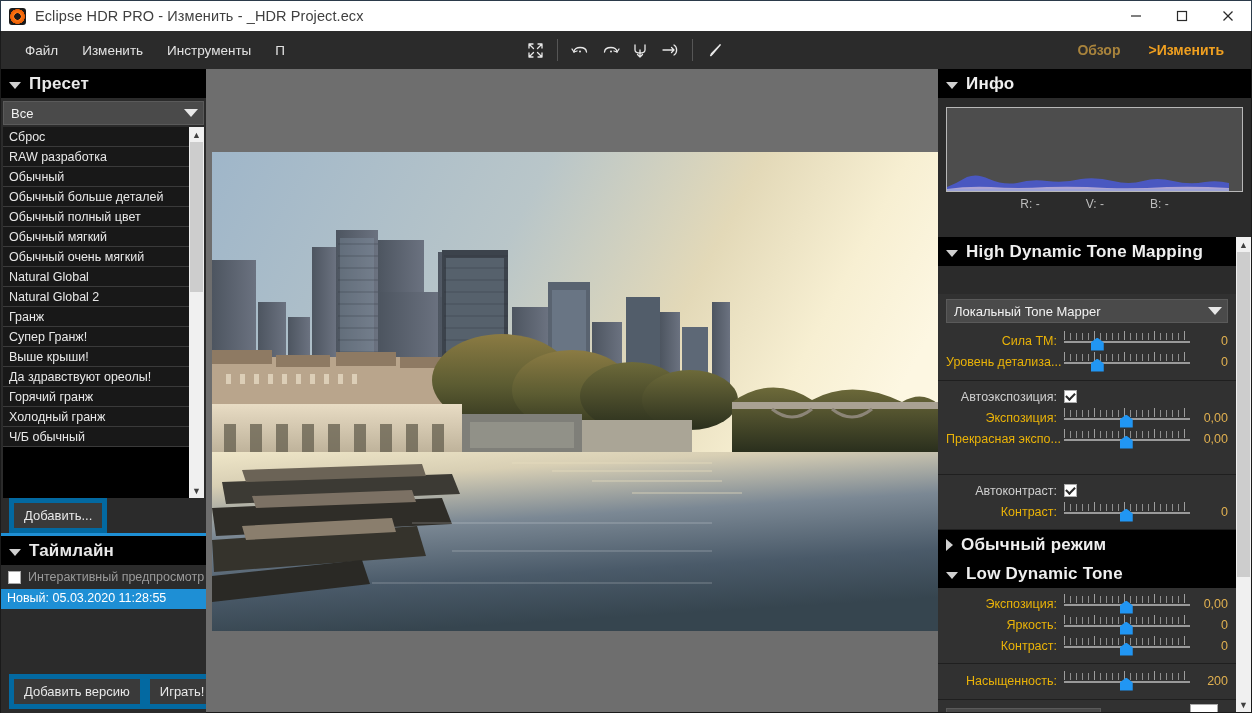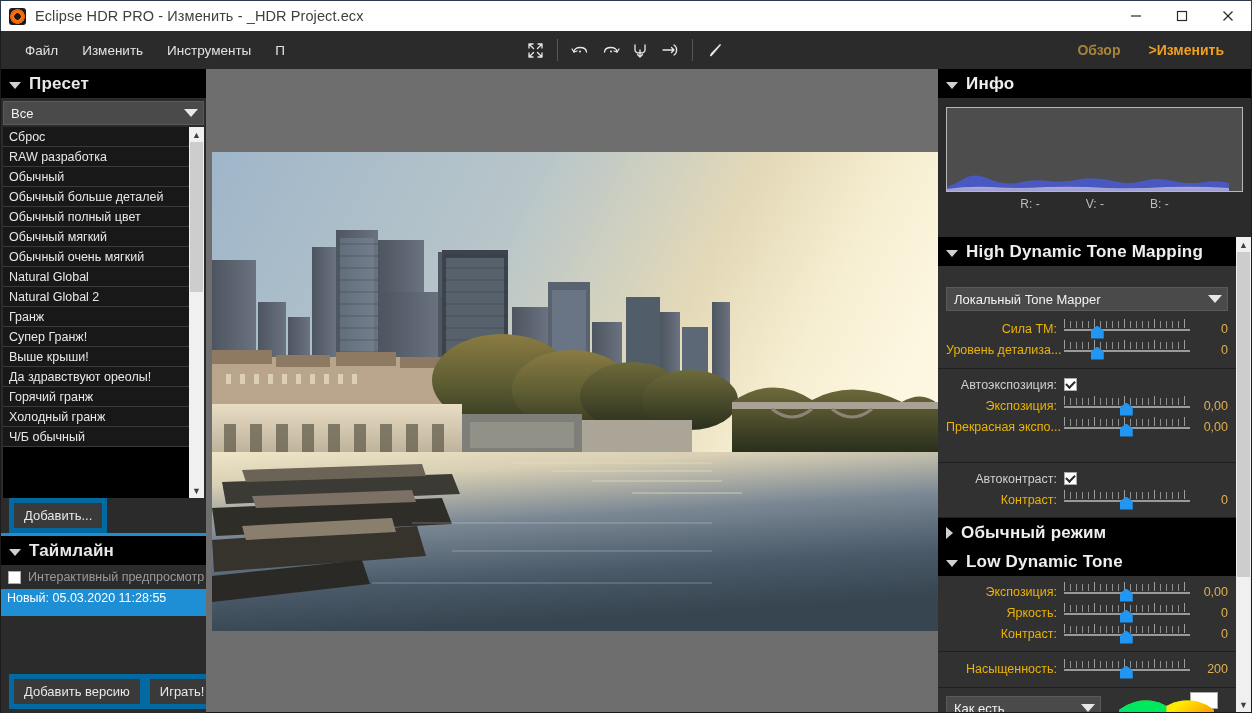--- a/index.html
+++ b/index.html
@@ -134,21 +134,21 @@
     width:13px; height:13px; background:#fff; border:1px solid #aaa; flex:none;
     display:flex; align-items:center; justify-content:center;
   }
   .checkbox.checked:after{
     content:""; width:7px; height:4px; border-left:2px solid #2b2b2b; border-bottom:2px solid #2b2b2b;
     transform:rotate(-45deg) translate(1px,-1px);
   }
   #tl-check-row .lbl{ color:#9a9a9a; font-size:12.5px; }
   #tl-list{ background:#2b2b2b; }
   .tl-item{
-    height:27px; line-height:19px; background:#1e8fd5; color:#fff;
+    height:20px; line-height:19px; background:#1e8fd5; color:#fff;
     font-size:12.5px; padding-left:6px; white-space:nowrap;
   }
   #tl-body{ height:114px; background:#2b2b2b; }
   #tl-buttons{
     position:absolute; left:0; bottom:0; width:205px; height:42px;
     background:#2b2b2b; display:flex; align-items:center;
     justify-content:space-between; padding:0 8px;
   }
   
   #canvas{
@@ -537,21 +537,21 @@
     </div>
   </div>
 
   <div id="right-scroll-area">
     <div id="right-content">
 
       <div class="section-header">
         <div class="tri-down"></div>
         <div class="sh-title amber">High Dynamic Tone Mapping</div>
       </div>
-      <div class="grp-inner" style="padding:21px 8px 8px 8px;">
+      <div class="grp-inner" style="padding:5px 8px 8px 8px;margin-top:28px;">
         <div class="combo" style="margin-bottom:7px;">
           <span>Локальный Tone Mapper</span>
           <span class="tri"></span>
         </div>
         <div class="row" style="padding-right:0;">
           <div class="lbl">Сила ТМ:</div>
           <div class="slider">
             <div class="ticks tall"></div>
             <div class="line"></div>
             <div class="thumb" style="left:26%"></div>

